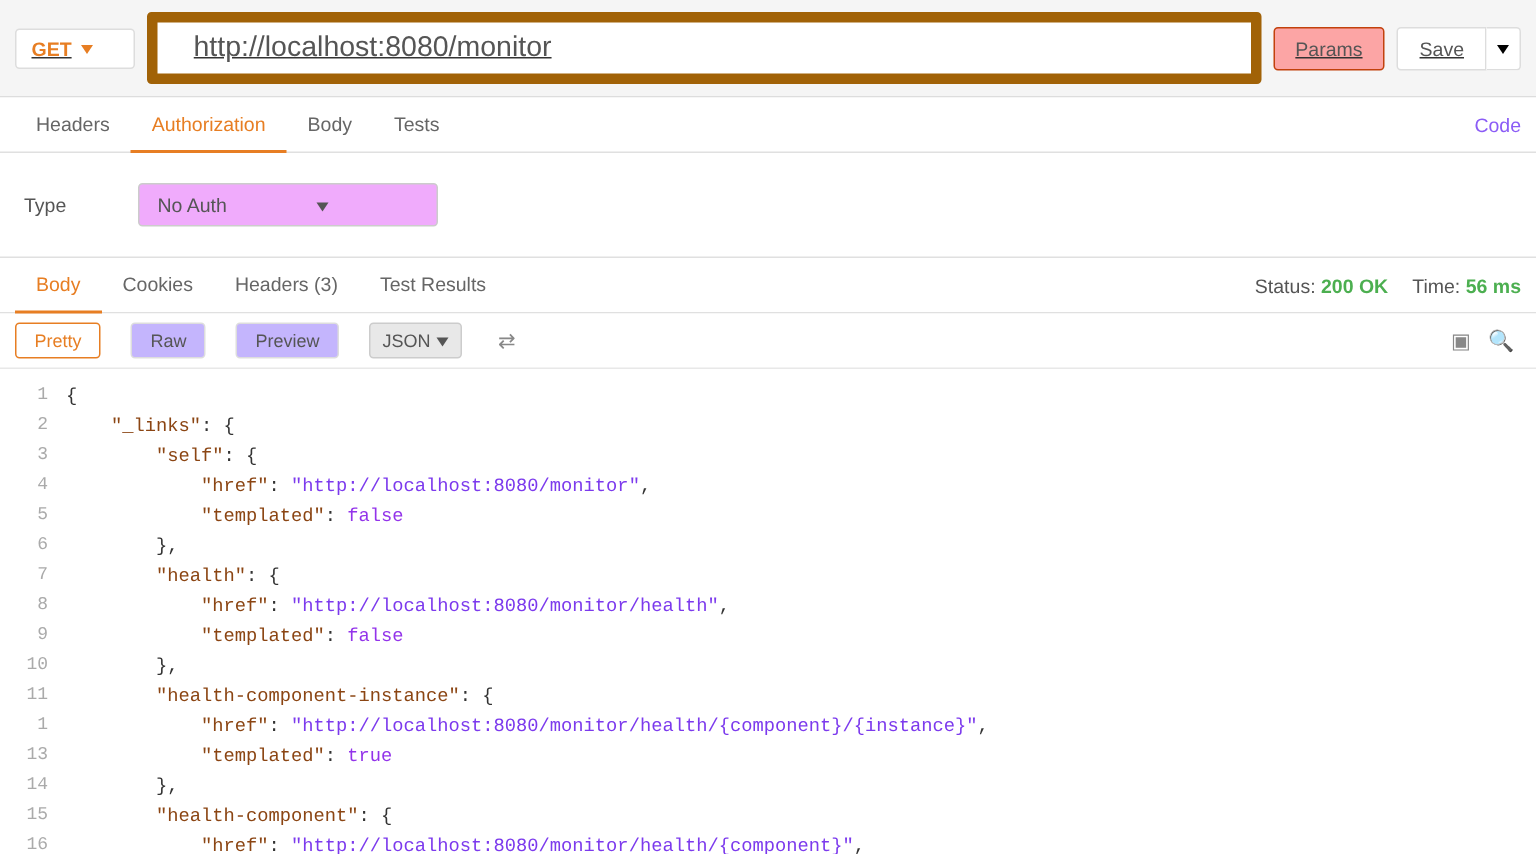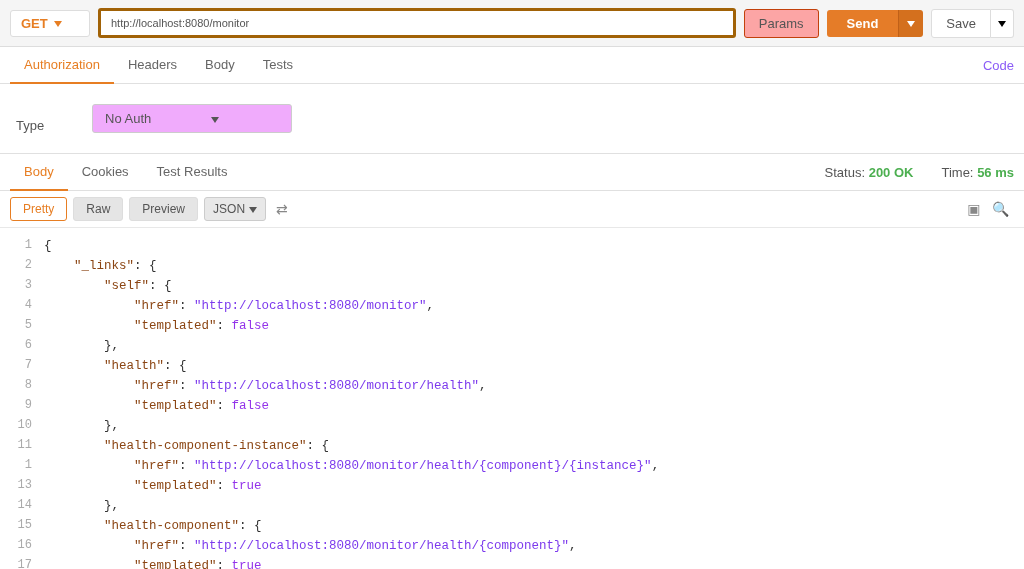--- a/index.html
+++ b/index.html
@@ -1,30 +1,30 @@
 <!DOCTYPE html>
 <html><head>
   <meta charset="utf-8">
   <style>
     * { box-sizing: border-box; margin: 0; padding: 0; }
     body { font-family: 'Segoe UI', Arial, sans-serif; font-size: 13px; background: #fff; color: #333; }
 
     
     .toolbar {
       display: flex; align-items: center; padding: 8px 10px; background: #f5f5f5;
-      border-bottom: 1px solid #ddd; gap: 8px;
+      border-bottom: 1px solid #ddd; gap: 8px; text-decoration: underline;
     }
     .method-select {
       display: flex; align-items: center; background: #fff; border: 1px solid #ddd;
       border-radius: 3px; padding: 5px 10px; cursor: pointer; gap: 6px; min-width: 80px;
     }
     .method-select span { color: #e77e23; font-weight: 600; font-size: 13px; }
     .url-input {
-      flex: 1; border: 3px solid #a16207; border-radius: 3px; padding: 6px 10px;
-      font-size: 11px; outline: none; color: #555;
+      flex: 1; border: 7px solid #a16207; border-radius: 3px; padding: 6px 24px;
+      font-size: 19px; outline: none; color: #555;
     }
     .params-btn {
       background: #fca5a5; border: 1px solid #c2410c; border-radius: 3px;
       padding: 6px 14px; cursor: pointer; color: #555; font-size: 13px;
     }
     .send-btn-wrap { display: flex; }
     .send-btn {
       background: #e57c28; color: #fff; border: none; border-radius: 3px 0 0 3px;
       padding: 6px 20px; cursor: pointer; font-size: 13px; font-weight: 600;
     }
@@ -51,50 +51,50 @@
       padding: 10px 14px; cursor: pointer; color: #666; font-size: 13px;
       border-bottom: 2px solid transparent; margin-bottom: -1px;
     }
     .req-tab.active { color: #e77e23; border-bottom: 2px solid #e77e23; }
     .code-link {
       margin-left: auto; color: #8b5cf6; font-size: 13px; cursor: pointer;
     }
 
     
     .auth-section { padding: 20px 16px; background: #fff; border-bottom: 1px solid #e0e0e0; }
-    .auth-row { display: flex; align-items: flex-end; gap: 16px; }
+    .auth-row { display: flex; align-items: center; gap: 16px; }
     .auth-label { font-size: 13px; color: #555; min-width: 60px; }
     .auth-select {
       display: flex; align-items: center; background: #f0abfc; border: 1px solid #ccc;
       border-radius: 3px; padding: 6px 12px; cursor: pointer; gap: 60px; min-width: 200px;
     }
     .auth-select span { color: #555; font-size: 13px; }
 
     
     .res-tabs {
       display: flex; align-items: center; border-bottom: 1px solid #e0e0e0;
       padding: 0 10px; background: #fff;
     }
     .res-tab {
       padding: 10px 14px; cursor: pointer; color: #666; font-size: 13px;
       border-bottom: 2px solid transparent; margin-bottom: -1px;
     }
     .res-tab.active { color: #e77e23; border-bottom: 2px solid #e77e23; }
-    .res-status-area { margin-left: auto; display: flex; gap: 28px; align-items: center; }
+    .res-status-area { margin-left: auto; display: flex; gap: 16px; align-items: center; }
     .status-label { font-size: 13px; color: #555; }
     .status-ok { color: #4caf50; font-weight: 600; }
     .time-val { color: #4caf50; font-weight: 600; }
 
     
     .body-toolbar {
       display: flex; align-items: center; padding: 6px 10px; background: #fff;
-      border-bottom: 1px solid #e8e8e8; gap: 6px;
+      border-bottom: 1px solid #e8e8e8; gap: 20px;
     }
     .view-btn {
-      background: #e5e5e5; border: 1px solid #ddd; border-radius: 3px;
+      background: #c4b5fd; border: 1px solid #ddd; border-radius: 3px;
       padding: 4px 12px; cursor: pointer; font-size: 12px; color: #555;
     }
     .view-btn.active { background: #fff; border-color: #e77e23; color: #e77e23; }
     .format-select {
       display: flex; align-items: center; background: #e8e8e8; border: 1px solid #ccc;
       border-radius: 3px; padding: 4px 8px; cursor: pointer; gap: 4px;
     }
     .format-select span { font-size: 12px; color: #555; }
     .icon-btn {
       background: none; border: none; cursor: pointer; padding: 4px;
@@ -127,51 +127,48 @@
 </head>
 <body>
 
 <div class="toolbar">
   <div class="method-select">
     <span>GET</span>
     <span><span class="triangle-down"></span></span>
   </div>
   <input class="url-input" type="text" value="http://localhost:8080/monitor" style="">
   <button class="params-btn">Params</button>
-  <div class="send-btn-wrap">
-    <button class="send-btn">Send</button>
-    <button class="send-dropdown"><span class="triangle-down"></span></button>
-  </div>
   <div class="save-btn-wrap">
     <button class="save-btn">Save</button>
     <button class="save-dropdown"><span class="triangle-down"></span></button>
   </div>
 </div>
 
 <div class="req-tabs">
+  <div class="req-tab">Headers</div>
   <div class="req-tab active">Authorization</div>
-  <div class="req-tab">Headers</div>
   <div class="req-tab">Body</div>
   <div class="req-tab">Tests</div>
   <span class="code-link">Code</span>
 </div>
 
 <div class="auth-section">
   <div class="auth-row">
     <span class="auth-label">Type</span>
     <div class="auth-select">
       <span>No Auth</span>
       <span><span class="triangle-down"></span></span>
     </div>
   </div>
 </div>
 
 <div class="res-tabs">
   <div class="res-tab active">Body</div>
   <div class="res-tab">Cookies</div>
+  <div class="res-tab">Headers (3)</div>
   <div class="res-tab">Test Results</div>
   <div class="res-status-area">
     <span class="status-label">
       <span>Status:</span>
       <span class="status-ok">200 OK</span>
     </span>
     <span class="status-label">
       <span>Time:</span>
       <span class="time-val">56 ms</span>
     </span>

